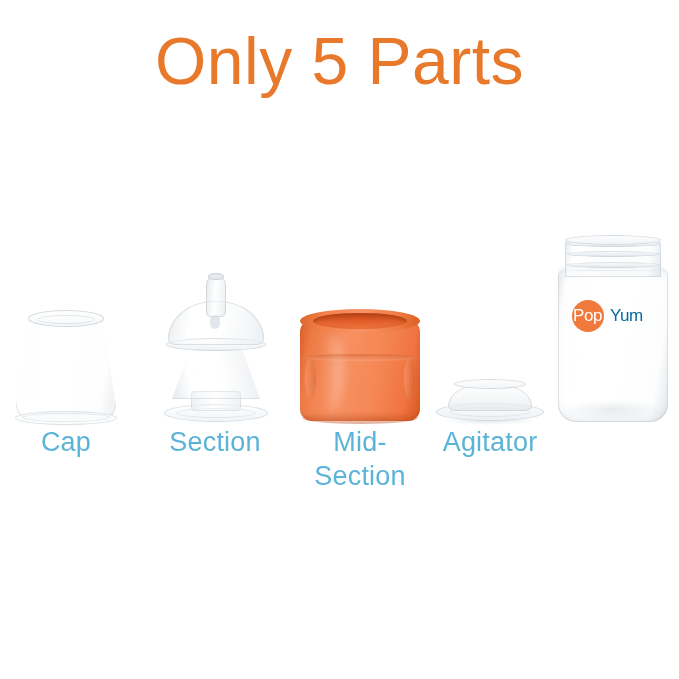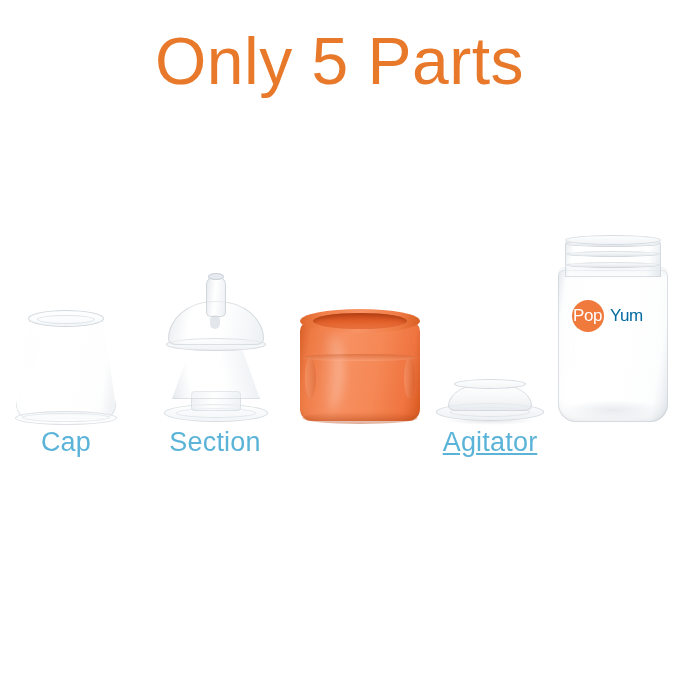--- a/index.html
+++ b/index.html
@@ -495,21 +495,21 @@
     text-align: center;
     font-size: 27px;
     line-height: 34px;
     font-weight: 300;
     color: #5BB4D8;
     letter-spacing: 0.2px;
   }
   #label-cap      { left: 6px;   width: 120px; }
   #label-nipple   { left: 150px; width: 130px; }
   #label-mid      { left: 291px; width: 138px; }
-  #label-agit     { left: 430px; width: 120px; text-decoration: underline; }
+  #label-agit     { left: 430px; width: 120px; }
   #label-bottom   { left: 552px; width: 122px; }
 </style>
 </head>
 <body>
 
 <div id="page">
 
   <div id="title">Only 5 Parts</div>
 
   <div id="parts-row">
@@ -572,18 +572,22 @@
       </div>
     </div>
 
   </div>
 
   <div id="labels">
     <div class="label" id="label-cap">Cap</div>
 
     <div class="label" id="label-nipple">Section</div>
 
+    <div class="label" id="label-mid">
+      <div>Mid-</div>
+      <div>Section</div>
+    </div>
 
     <div class="label" id="label-agit">Agitator</div>
 
   </div>
 
 </div>
 
 </body></html>

